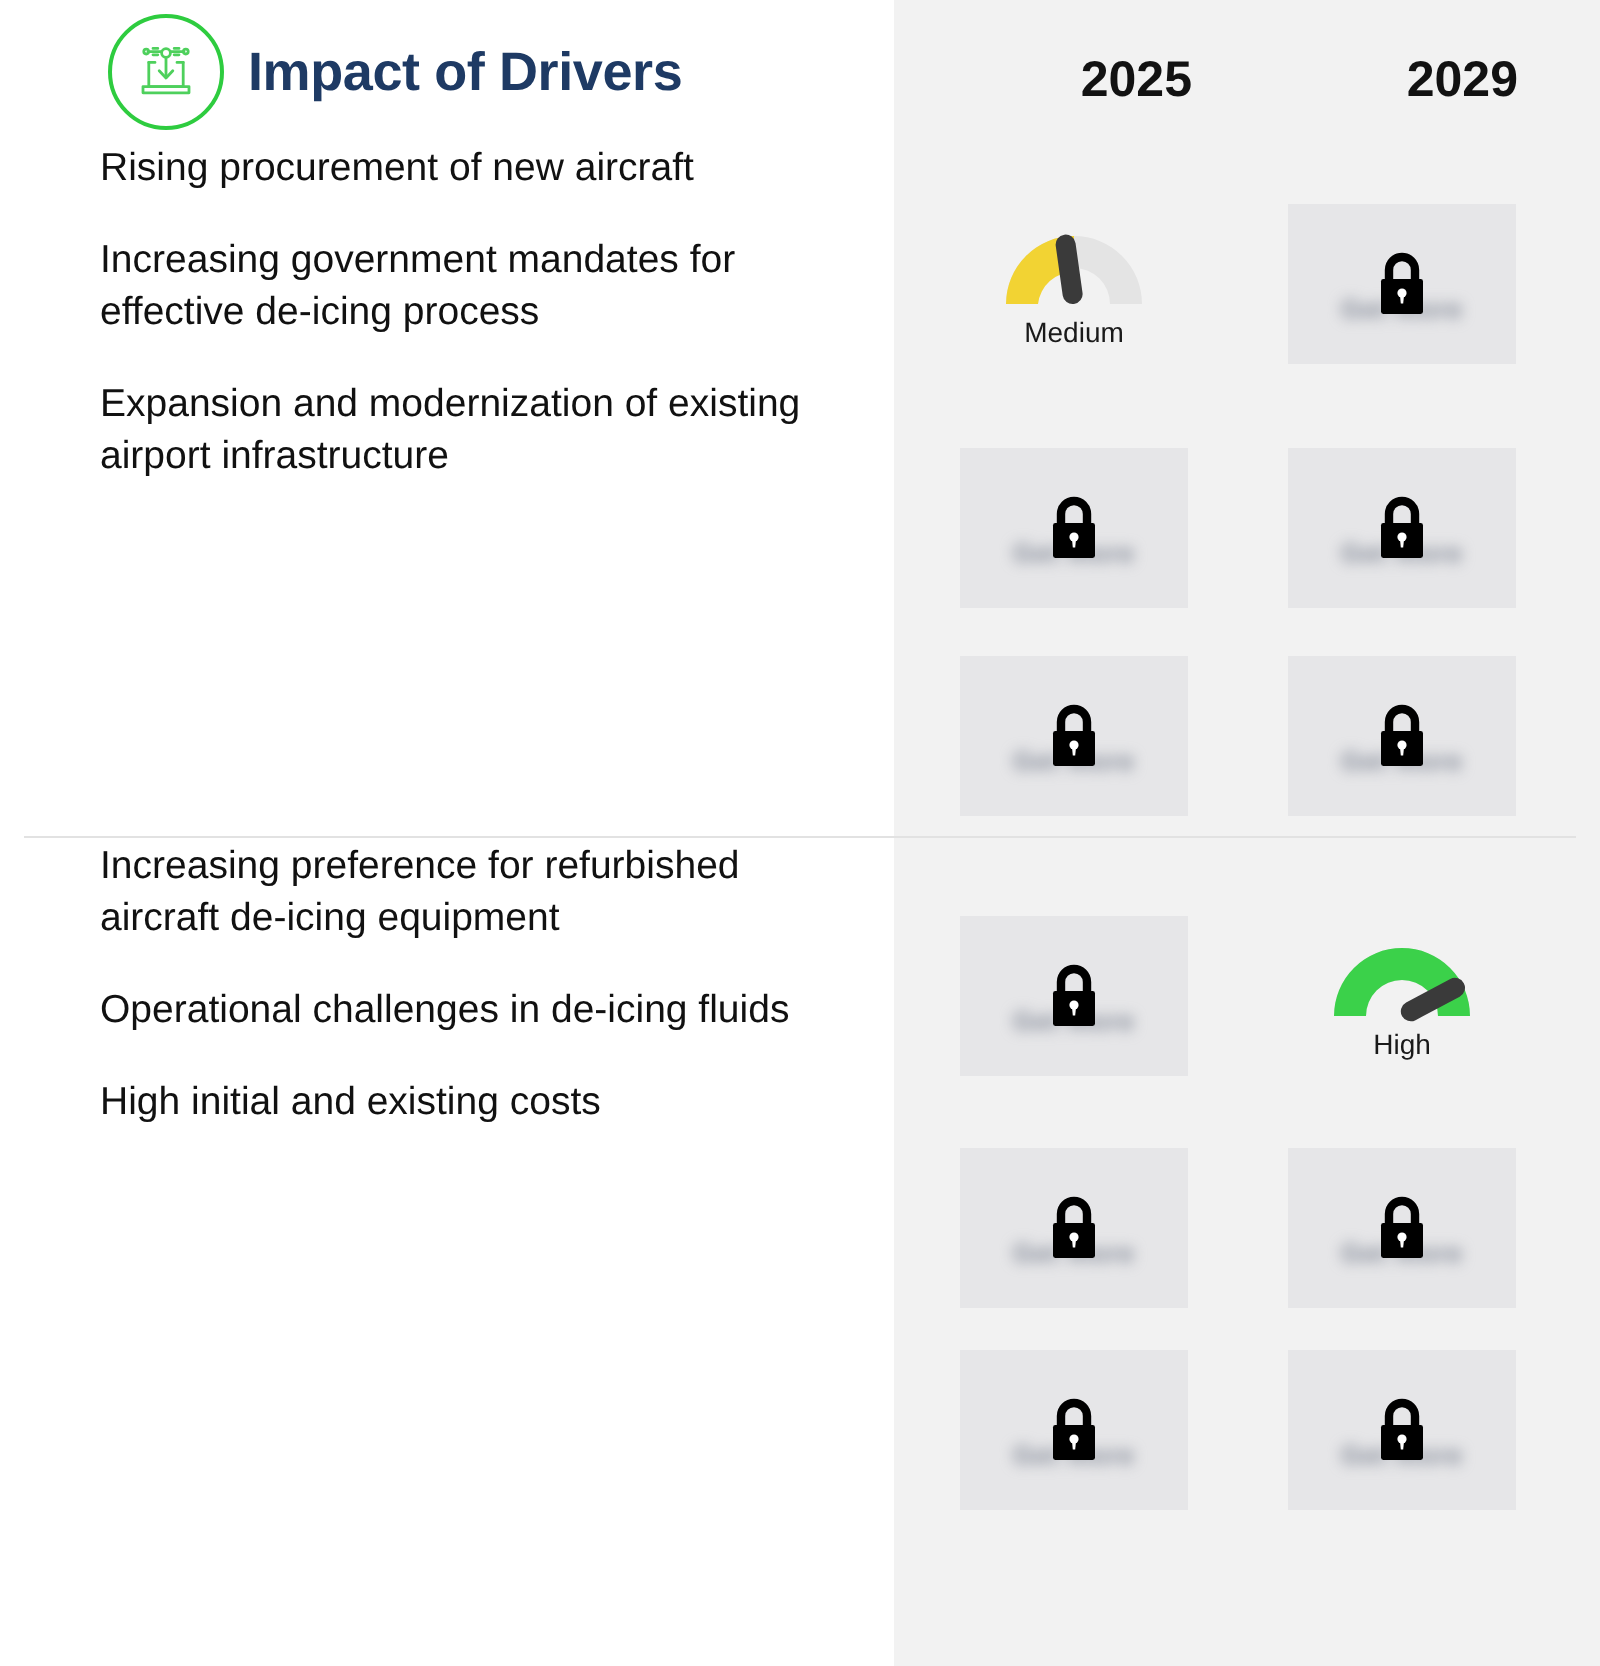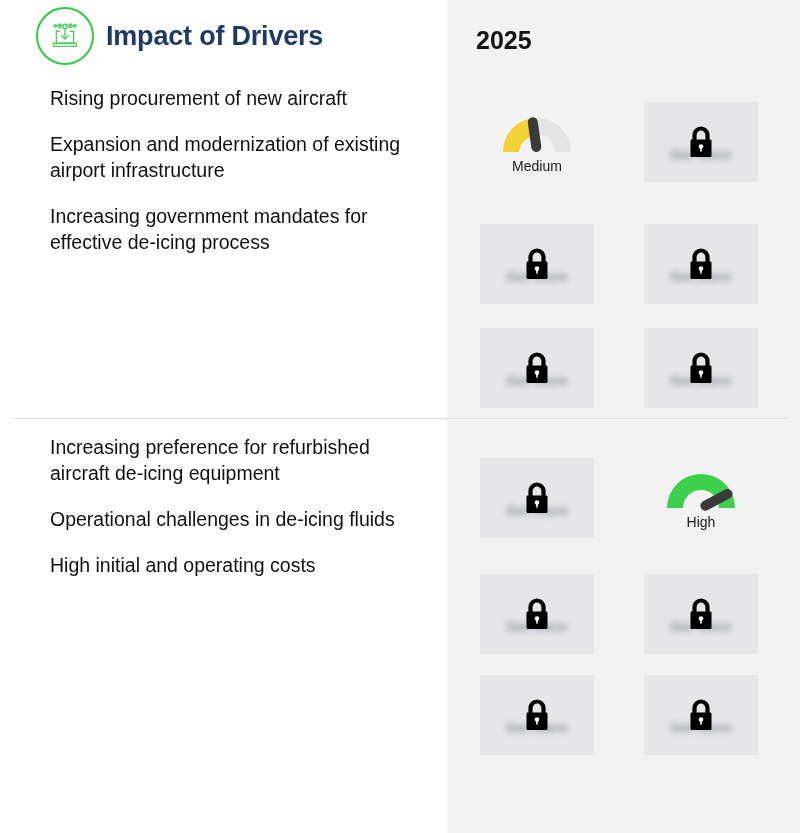--- a/index.html
+++ b/index.html
@@ -52,20 +52,21 @@
     width: 447px;
   }
   .section.drivers   { top: 0px; }
   .section.challenges{ top: 421px; }
 
   .section-header {
     display: flex;
     align-items: center;
     padding-left: 36px;
     height: 72px;
+    margin-left: 18px;
   }
   .icon-circle {
     width: 58px;
     height: 58px;
     border-radius: 50%;
     border: 2.5px solid #2ecc3f;
     display: flex;
     align-items: center;
     justify-content: center;
     flex: 0 0 auto;
@@ -77,21 +78,21 @@
     font-size: 27px;
     font-weight: 700;
     color: #1e3a64;
     letter-spacing: -0.2px;
     white-space: nowrap;
   }
 
   .bullets {
     padding-left: 50px;
     padding-right: 18px;
-    margin-top: 14px;
+    margin-top: 0;
   }
   .bullet {
     font-size: 19.5px;
     line-height: 1.33;
     color: #111111;
     margin-bottom: 20px;
     max-width: 380px;
   }
 
   
@@ -100,21 +101,21 @@
     top: 26px;
     left: 447px;
     width: 353px;
     height: 36px;
   }
   .year-label {
     position: absolute;
     font-size: 25px;
     font-weight: 700;
     color: #121212;
-    text-align: left;
+    text-align: right;
     width: 120px;
   }
   .year-label.c0 { left: 29px; }
   .year-label.c1 { left: 192px; }
 
   .cell {
     position: absolute;
     width: 114px;
     height: 80px;
     display: flex;
@@ -193,36 +194,37 @@
             <path d="M14.6 17.4 18 21l3.4-3.6"></path>
             <path d="M9.4 13.2h3.1M23.5 13.2h3.1"></path>
             <path d="M9.4 13.2v12.1h17.2V13.2"></path>
             <path d="M6.5 25.3h23v3.1h-23z"></path>
           </svg>
         </span>
         <span class="section-title">Impact of Drivers</span>
       </div>
       <div class="bullets">
         <div class="bullet">Rising procurement of new aircraft</div>
+        <div class="bullet">Increasing government mandates for effective de-icing process</div>
         <div class="bullet">Expansion and modernization of existing airport infrastructure</div>
-        <div class="bullet">Increasing government mandates for effective de-icing process</div>
       </div>
     </div>
 
     <div class="section challenges">
       <div class="bullets">
         <div class="bullet">Increasing preference for refurbished aircraft de-icing equipment</div>
         <div class="bullet">Operational challenges in de-icing fluids</div>
-        <div class="bullet">High initial and operating costs</div>
+        <div class="bullet">High initial and existing costs</div>
       </div>
     </div>
   </div>
 
   <div class="year-row">
     <span class="year-label c0">2025</span>
+    <span class="year-label c1">2029</span>
   </div>
 
   <div class="cell" style="left:480px; top:102px;">
     <div class="gauge-wrap">
       <svg class="gauge-svg" width="76" height="46" viewBox="0 0 76 46">
         <path d="M4 42 A34 34 0 0 1 72 42 L56 42 A18 18 0 0 0 20 42 Z" fill="#e4e4e4"></path>
         <path d="M4 42 A34 34 0 0 1 38 8 L38 26 A18 18 0 0 0 20 42 Z" fill="#f2d333"></path>
         <g transform="rotate(-8 38 42)">
           <rect x="33" y="7" width="10" height="35" rx="5" fill="#3a3a3a"></rect>
         </g>

